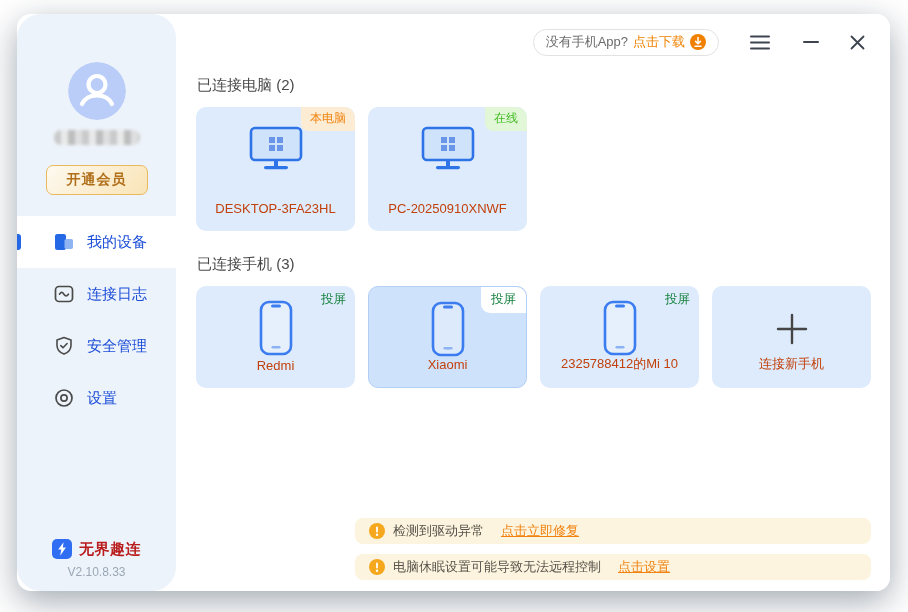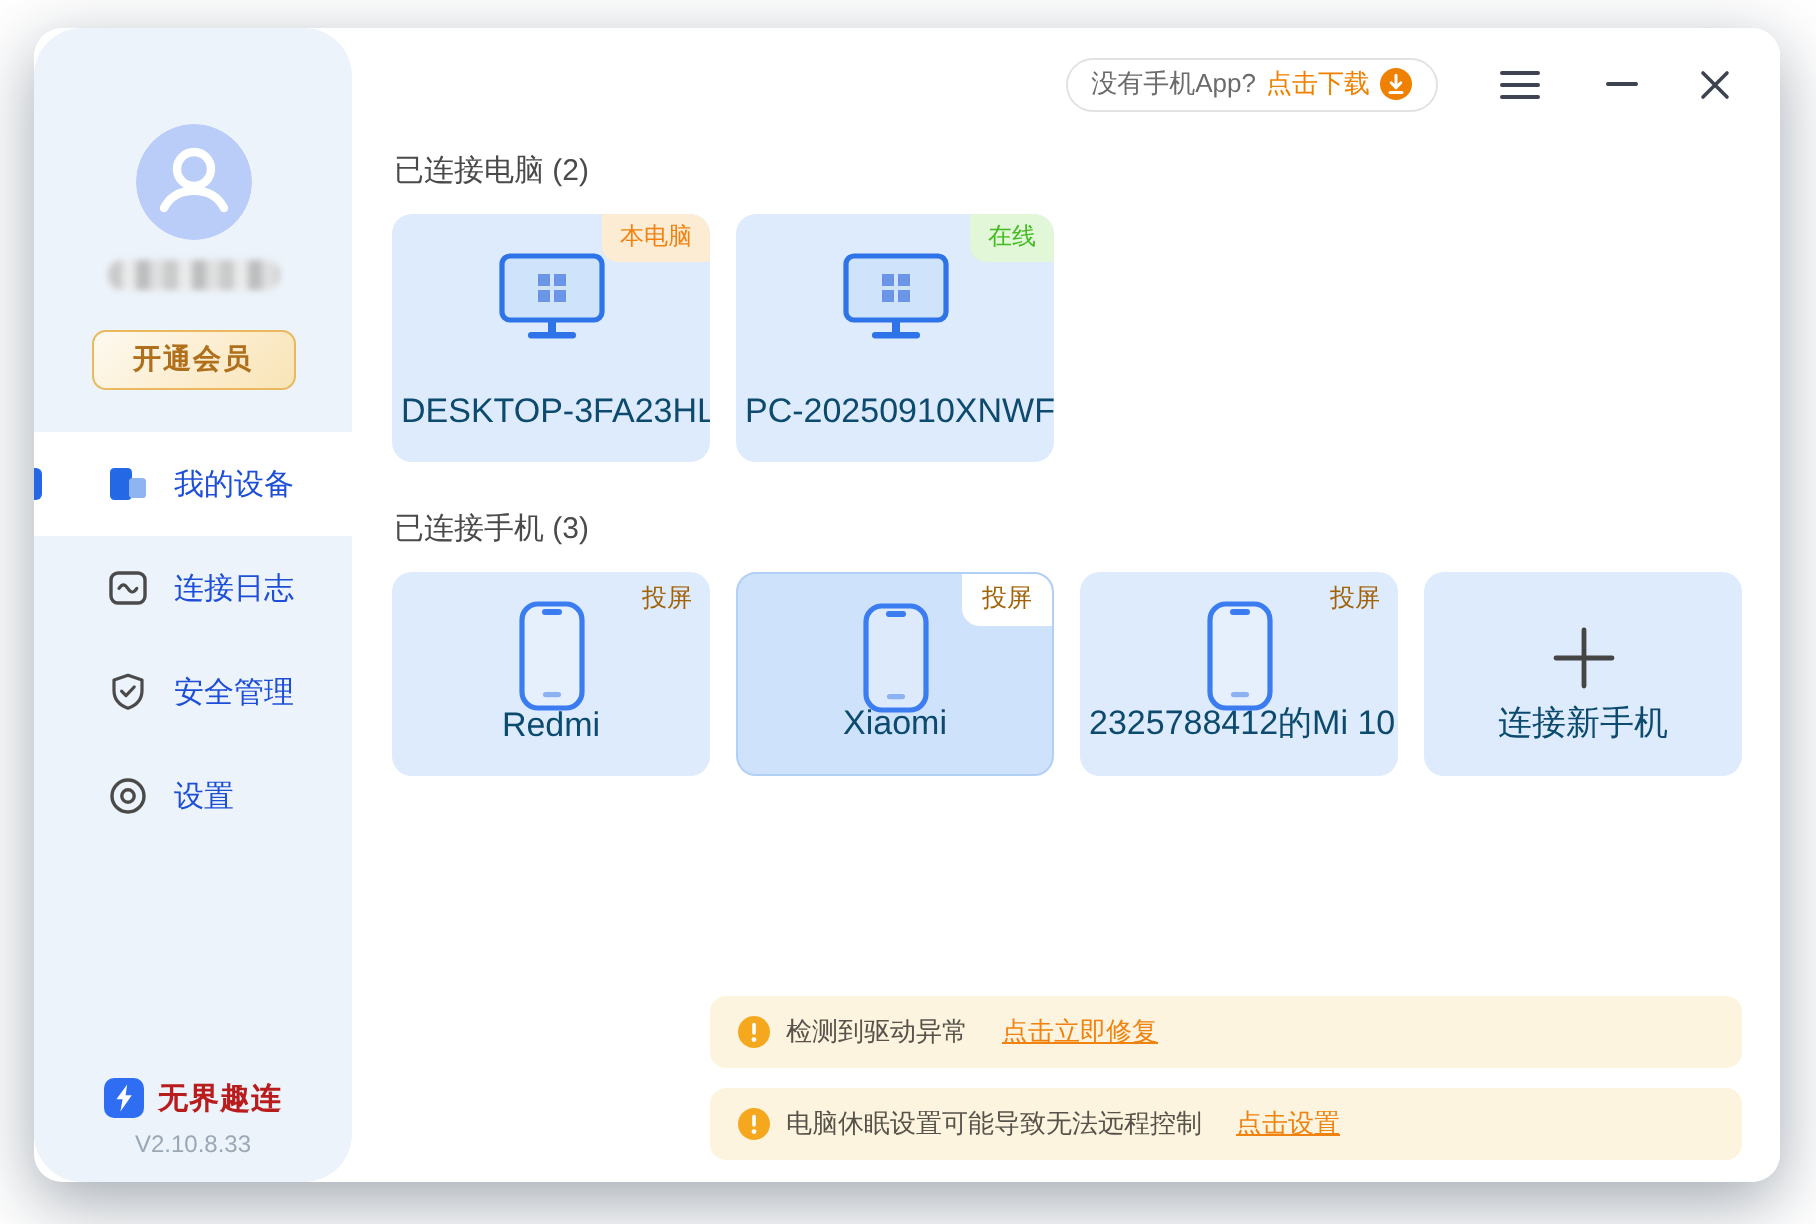--- a/index.html
+++ b/index.html
@@ -61,35 +61,35 @@
   .section-title { font-size:15px; color:#4a4a4a; margin:0 0 12px 1px; font-weight:normal; }
   .section-phones .section-title { margin-top:24px; }
   .card-row { display:flex; gap:13px; }
   .card {
     position:relative; width:159px; border-radius:10px; background:#ddebfc; cursor:pointer;
     display:flex; flex-direction:column; align-items:center; justify-content:flex-end; overflow:hidden;
   }
   .card.pc { height:124px; }
   .card.phone { height:102px; }
   .card.selected { background:#cfe2fb; border:1px solid #b2cff6; }
-  .card-name { font-size:17px; color:#0c4a6e; margin-bottom:15px; max-width:150px; white-space:nowrap; }
+  .card-name { font-size:13px; color:#c2410c; margin-bottom:15px; max-width:150px; white-space:nowrap; }
   .pc .card-icon { position:absolute; top:18px; left:50%; transform:translateX(-50%); }
   .phone .card-icon { position:absolute; top:13px; left:50%; transform:translateX(-50%); }
   .add-icon { position:absolute; top:26px; left:50%; transform:translateX(-50%); }
   .corner-badge {
     position:absolute; top:0; right:0; font-size:12px; padding:3px 9px 4px;
     border-radius:0 10px 0 8px;
   }
-  .cast-label { position:absolute; top:5px; right:9px; font-size:12.5px; color:#a16207; }
+  .cast-label { position:absolute; top:5px; right:9px; font-size:12.5px; color:#15803d; }
   .cast-chip { top:0; right:0; background:#fff; padding:4px 10px 5px; border-radius:0 9px 0 9px; }
 
   .notices { position:absolute; left:179px; right:19px; bottom:11px; display:flex; flex-direction:column; gap:10px; }
   .notice {
     display:flex; align-items:center; background:#fdf4df; border-radius:8px;
-    height:36px; padding:0 14px;
+    height:26px; padding:0 14px;
   }
   .notice-text { font-size:13px; color:#57534b; margin-left:8px; }
   .notice-link { font-size:13px; color:#f0820f; text-decoration:underline; margin-left:17px; cursor:pointer; }
 </style>
 </head>
 <body>
 
 <div class="canvas">
   <div class="window">
 

